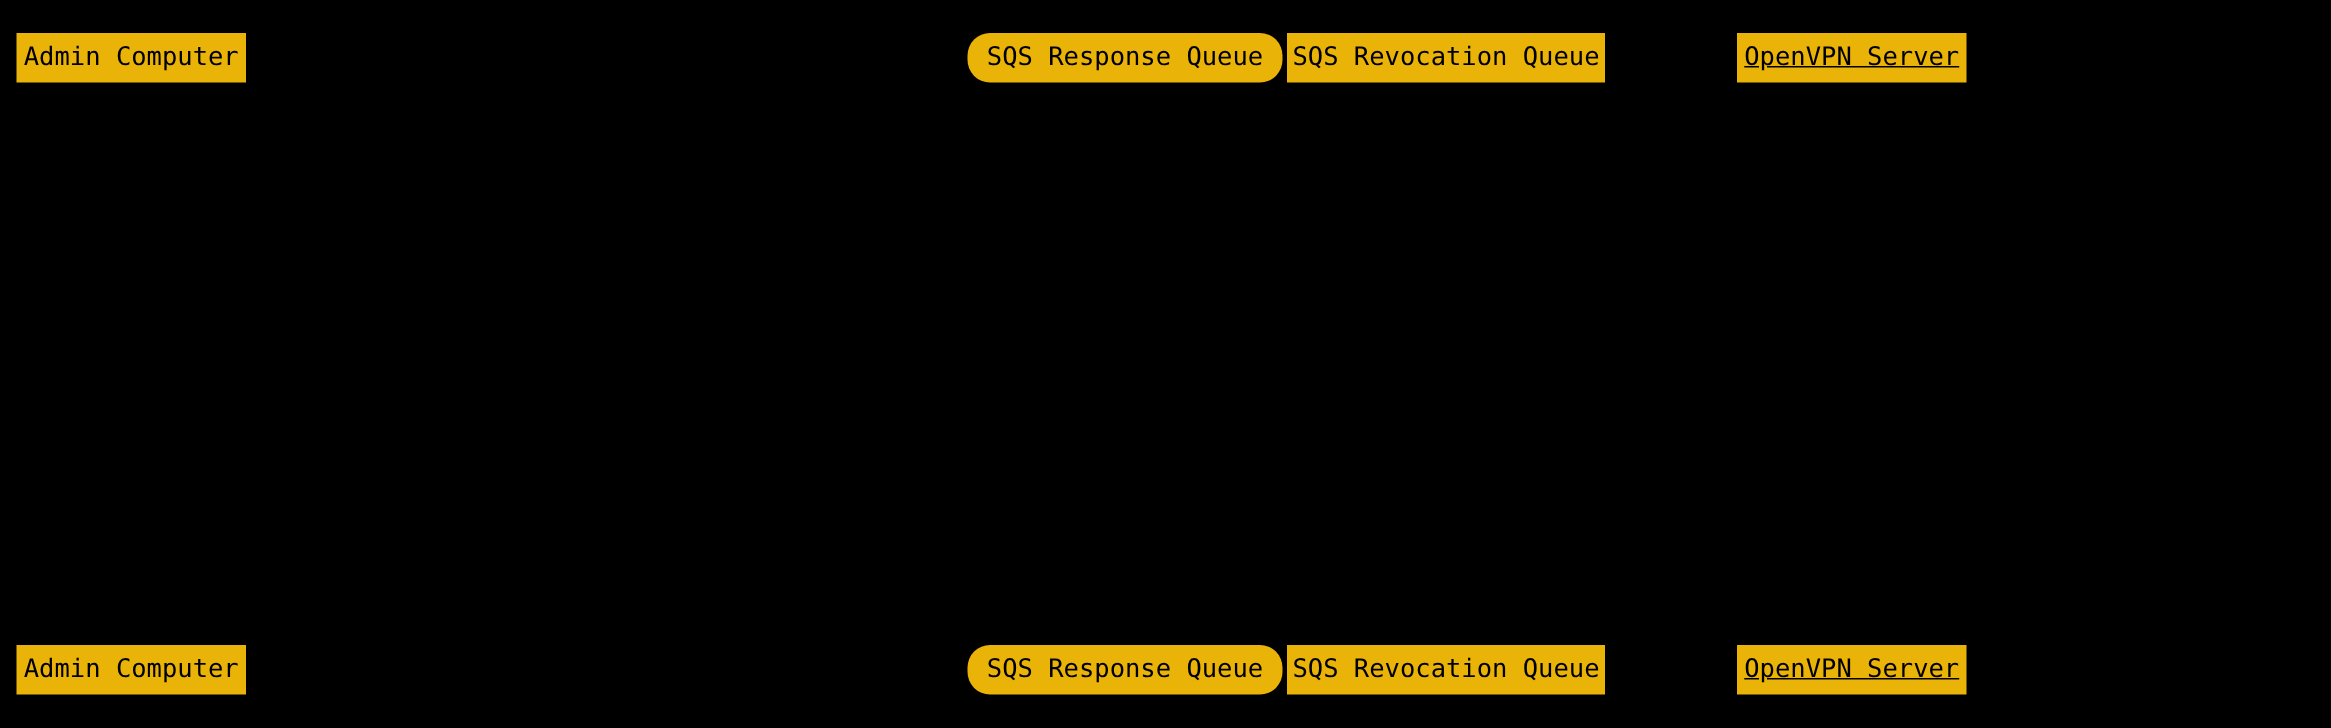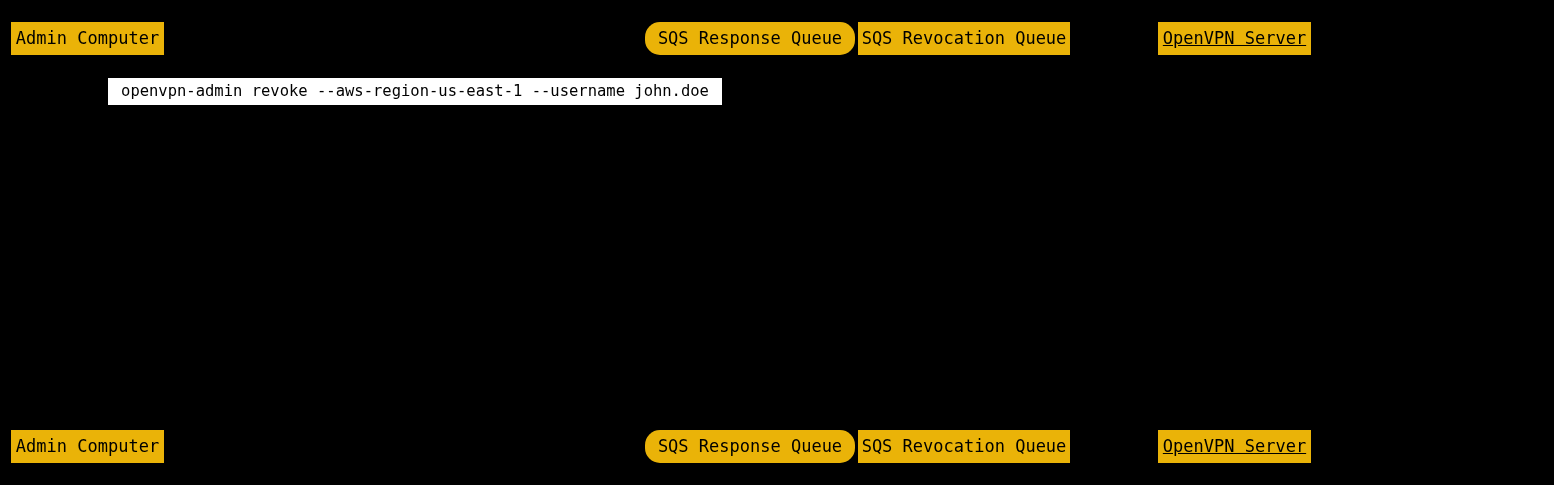--- a/index.html
+++ b/index.html
@@ -55,20 +55,19 @@
 </head>
 <body>
 
 <div class="canvas">
 
   <div class="pbox top p0">Admin Computer</div>
   <div class="pbox top p1">SQS Response Queue</div>
   <div class="pbox top p2">SQS Revocation Queue</div>
   <div class="pbox top p3">OpenVPN Server</div>
 
-  <div class="msg">openvpn-admin revoke --aws-region-us-east-1 --username john.doe</div>
 
   <div class="pbox bottom p0">Admin Computer</div>
   <div class="pbox bottom p1">SQS Response Queue</div>
   <div class="pbox bottom p2">SQS Revocation Queue</div>
   <div class="pbox bottom p3">OpenVPN Server</div>
 
 </div>
 
 </body></html>

